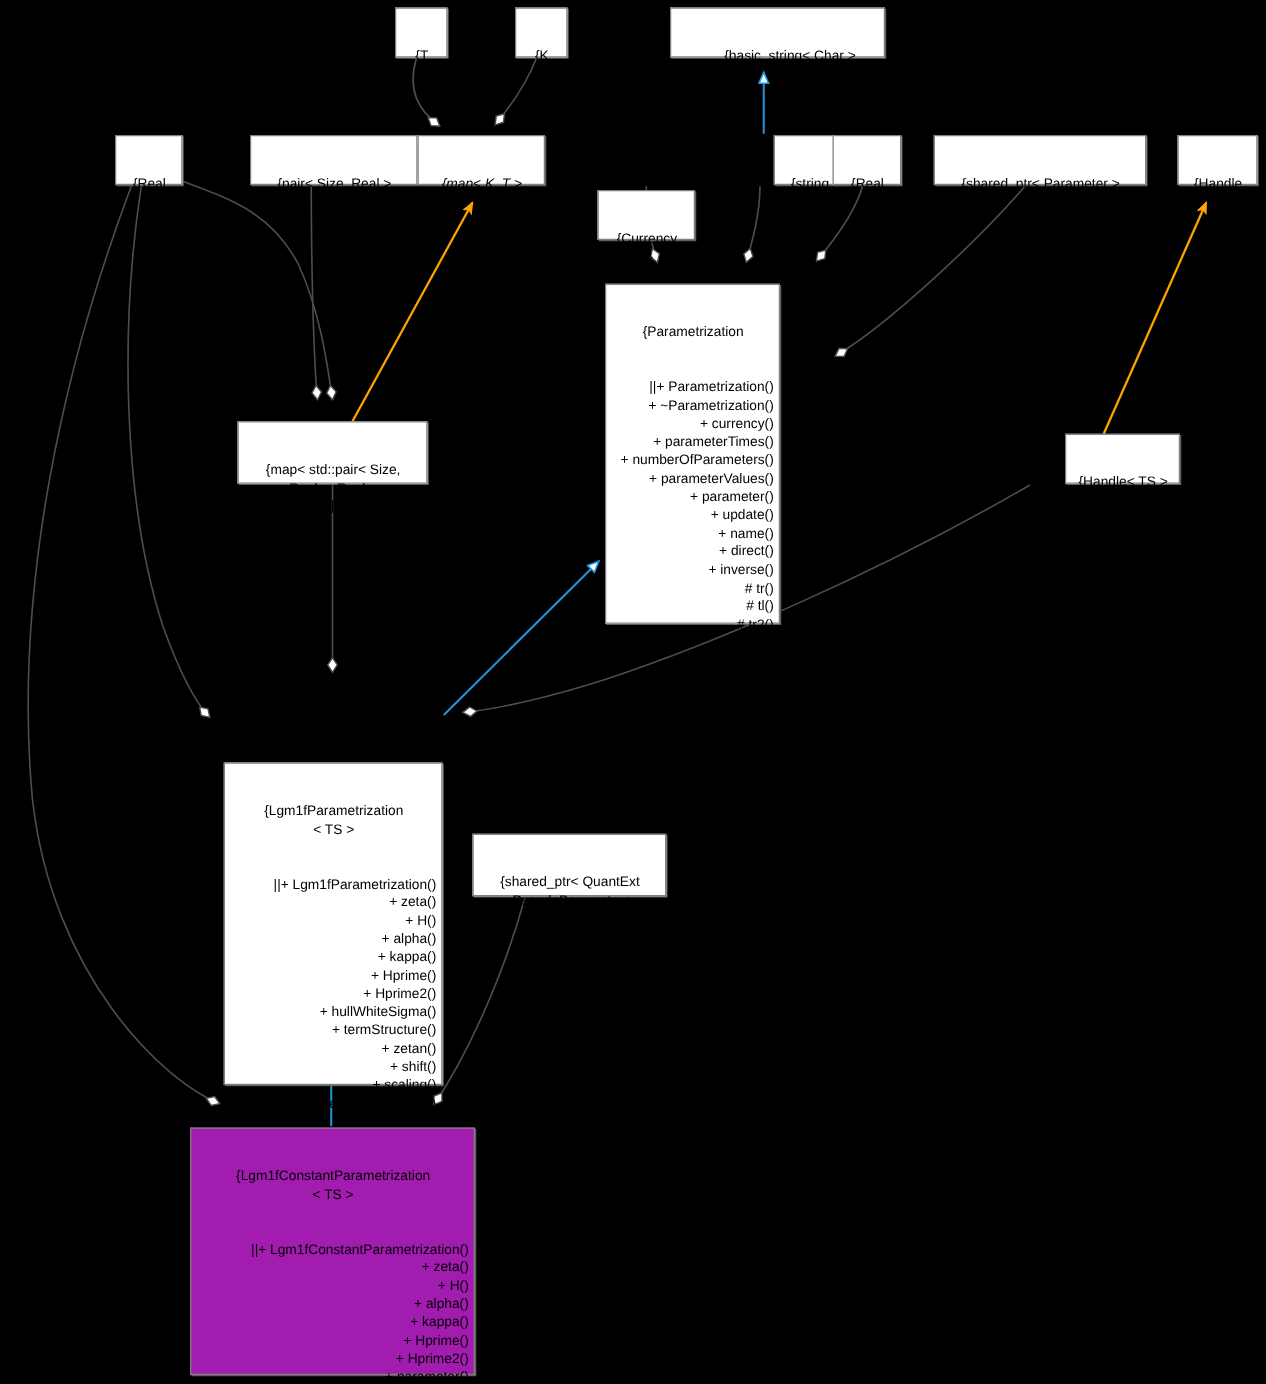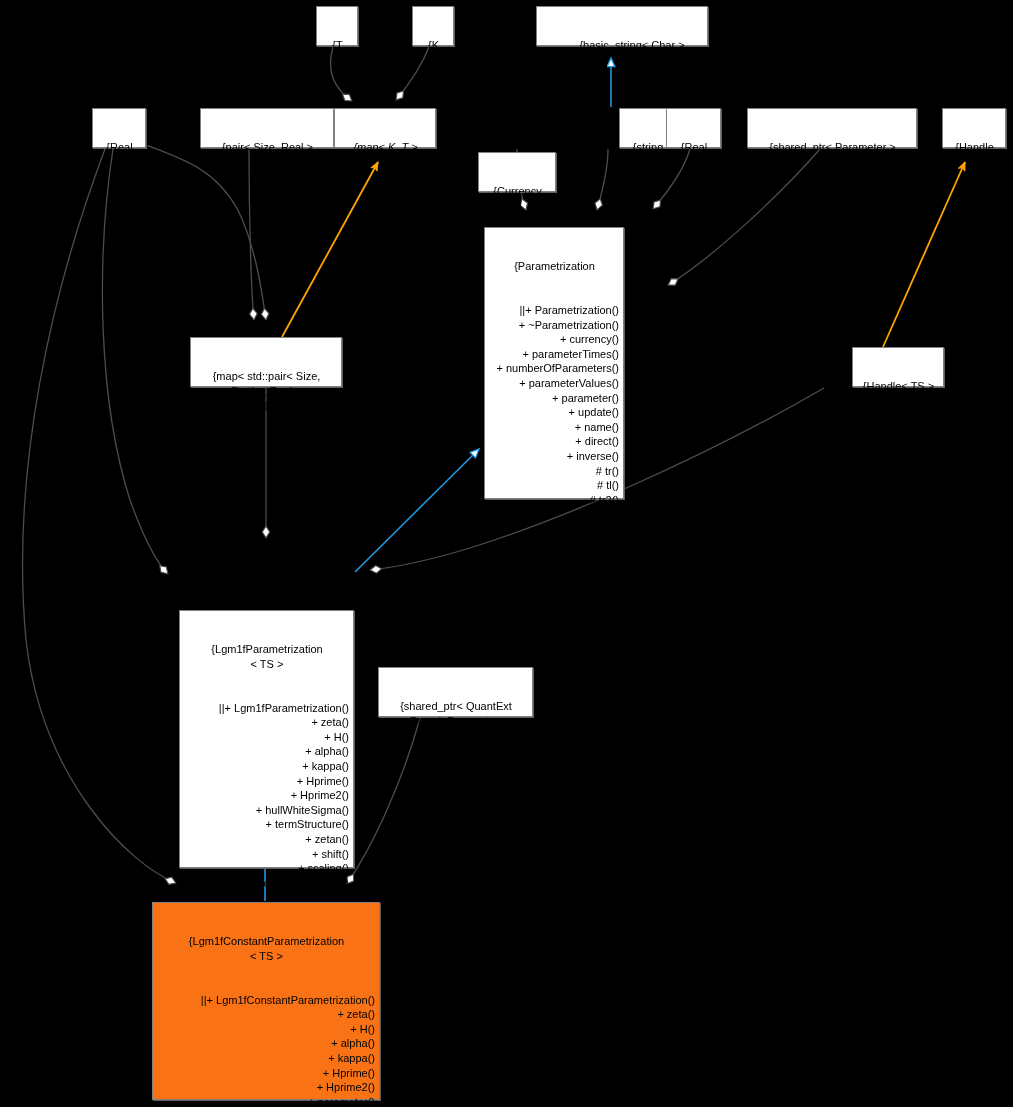--- a/index.html
+++ b/index.html
@@ -28,21 +28,21 @@
     border: 1px solid #808080;
     box-shadow: 1px 1px 0 0 #606060;
     color: #000000;
     font-size: 11px;
     line-height: 14.6px;
     padding: 2px 4px 2px 5px;
     white-space: pre;
     z-index: 5;
   }
   .uml-node.filled {
-    background: #f97316;
+    background: #a21caf;
   }
   .node-title {
     display: block;
     text-align: center;
     white-space: pre-line;
   }
   .node-members {
     display: block;
     text-align: right;
   }

